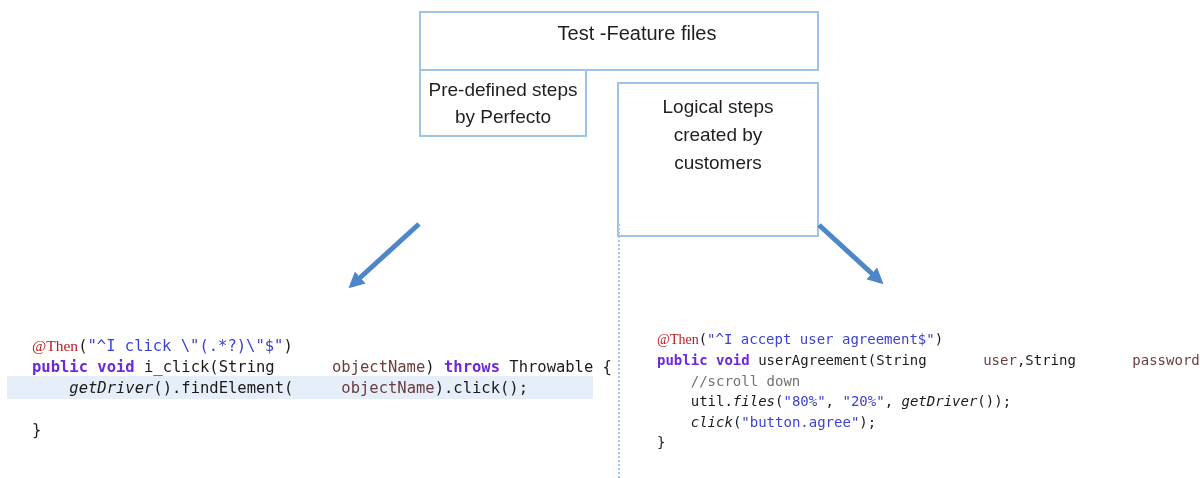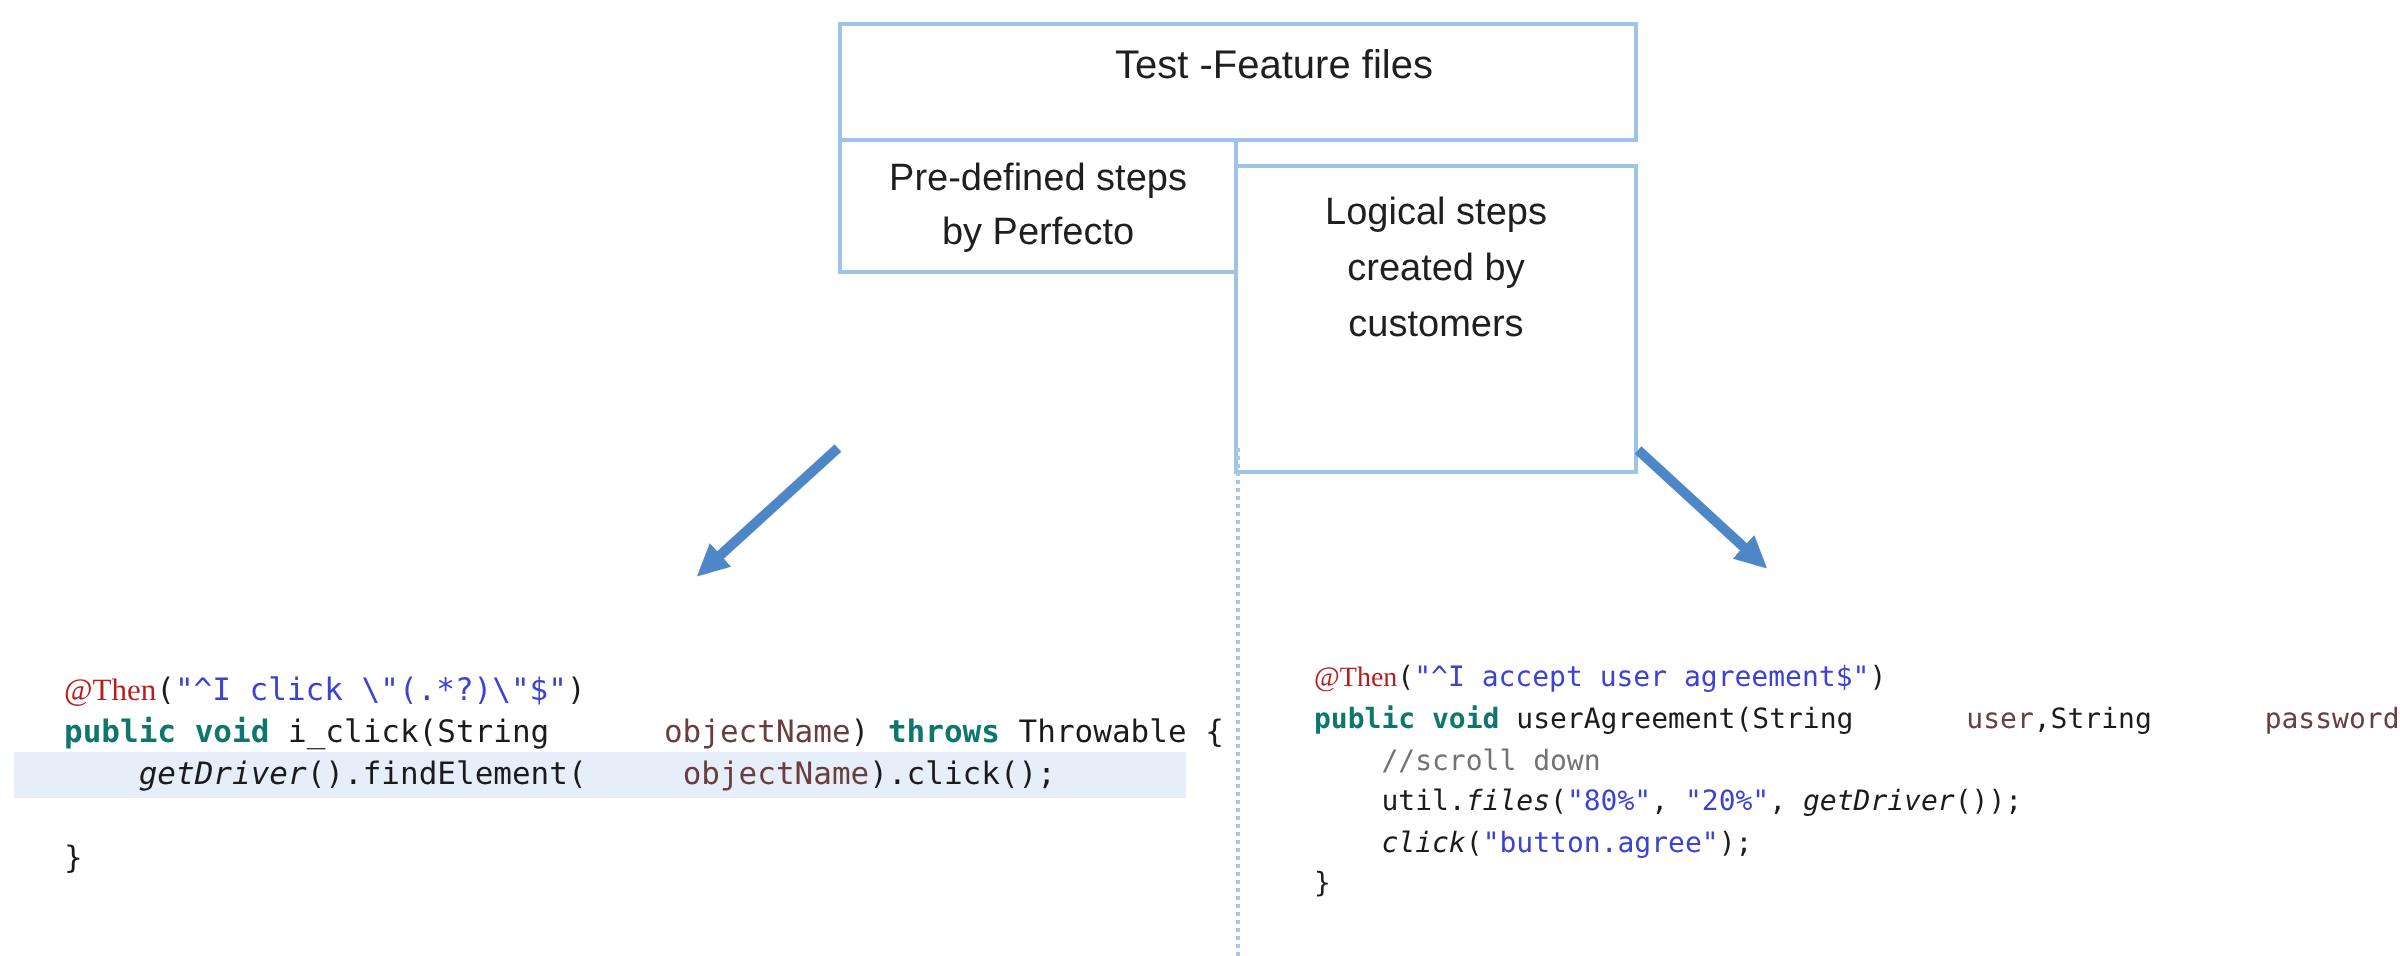--- a/index.html
+++ b/index.html
@@ -27,21 +27,21 @@
   }
   .box-label { white-space: pre-line; display: block; }
 
   .top-box {
     left: 419px; top: 11px; width: 400px; height: 60px;
     font-size: 20px; line-height: 26px;
     padding-top: 7px;
     padding-left: 36px;
   }
   .left-sub-box {
-    left: 419px; top: 69px; width: 200px; height: 68px;
+    left: 419px; top: 69px; width: 168px; height: 68px;
     font-size: 19px; line-height: 27px;
     display: flex; align-items: center; justify-content: center; text-align: center;
   }
   .right-sub-box {
     left: 617px; top: 69px; width: 202px; height: 155px;
     font-size: 19px; line-height: 28px;
     padding-top: 9px;
     margin-top: 13px;
   }
 
@@ -76,21 +76,21 @@
   .highlight-band {
     position: absolute;
     left: 7px; top: 376px;
     width: 586px; height: 23px;
     background: #E6EEF9;
     z-index: 1;
   }
 
   
   .tok-ann   { color: #b91c1c; font-family: Liberation Serif, serif; }
-  .tok-kw    { color: #0f766e; font-weight: bold; }
+  .tok-kw    { color: #6d28d9; font-weight: bold; }
   .tok-str   { color: #3C42D4; }
   .tok-param { color: #6A3E3E; margin-left: 48px; }
   .tok-com   { color: #737373; }
   .tok-mi    { color: #1B1B1B; font-style: italic; }
   .tok-plain { color: #1B1B1B; }
 </style>
 </head>
 <body>
 
 <div class="canvas">

